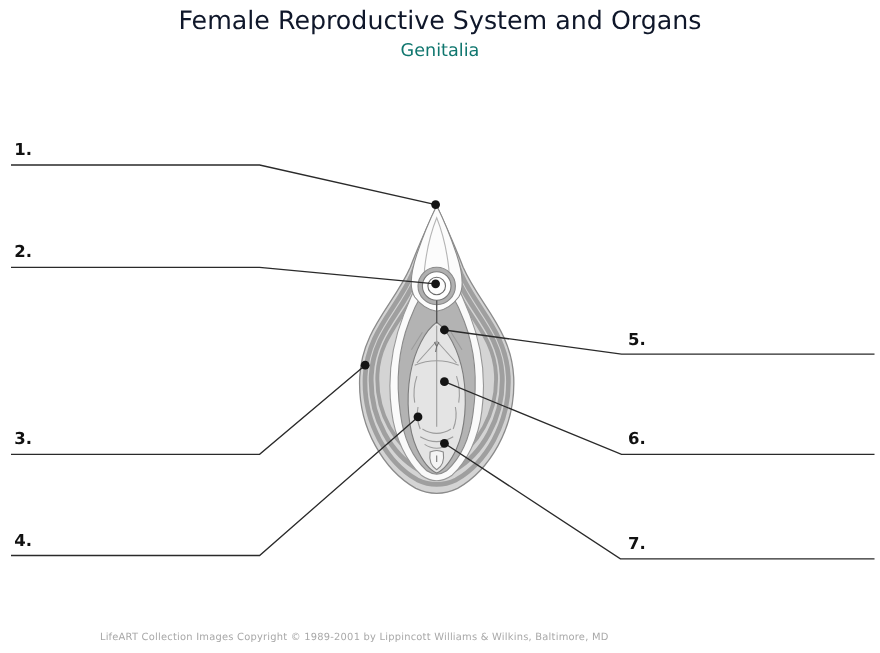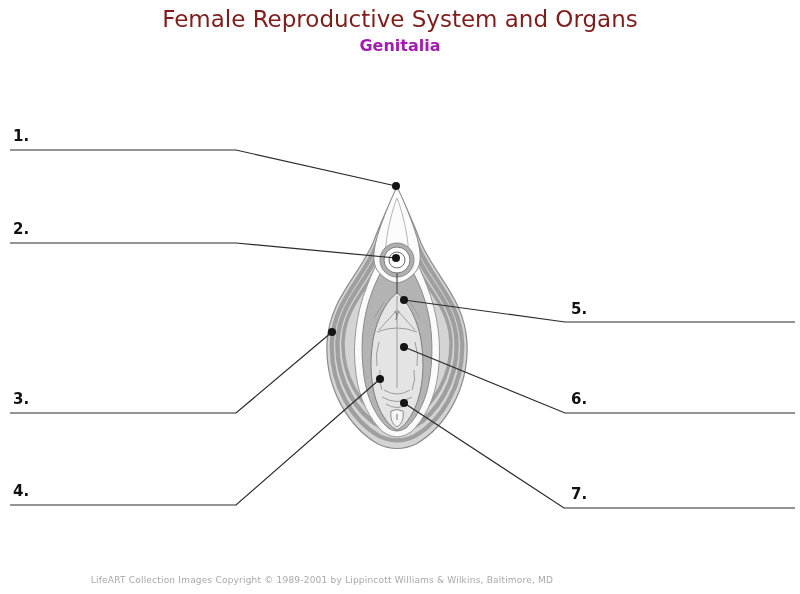--- a/index.html
+++ b/index.html
@@ -1,22 +1,22 @@
 <!DOCTYPE html>
 <html><head>
 <meta charset="utf-8">
 <style>
   html,body{margin:0;padding:0;background:#ffffff;}
   .page{
     position:relative;width:800px;height:594px;background:#ffffff;overflow:hidden;
     font-family:"DejaVu Sans","Liberation Sans",sans-serif;
   }
   .hdr{position:absolute;top:6px;left:0;width:800px;text-align:center;}
-  .title{font-size:23px;font-weight:400;color:#7f1d1d;margin:0;line-height:1.2;}
-  .subtitle{font-size:16px;font-weight:700;color:#a21caf;margin:2px 0 0 0;line-height:1.2;}
+  .title{font-size:23px;font-weight:400;color:#0f172a;margin:0;line-height:1.2;}
+  .subtitle{font-size:16px;font-weight:400;color:#0f766e;margin:2px 0 0 0;line-height:1.2;}
   .diagram-svg{position:absolute;left:0;top:0;width:800px;height:594px;}
   .num-label{
     position:absolute;font-size:15px;font-weight:bold;color:#111111;line-height:16px;
   }
   .footer{
     position:absolute;top:575px;left:0;width:644px;text-align:center;
     font-size:9px;color:#a8a8a8;letter-spacing:0.2px;
   }
 </style>
 </head>

